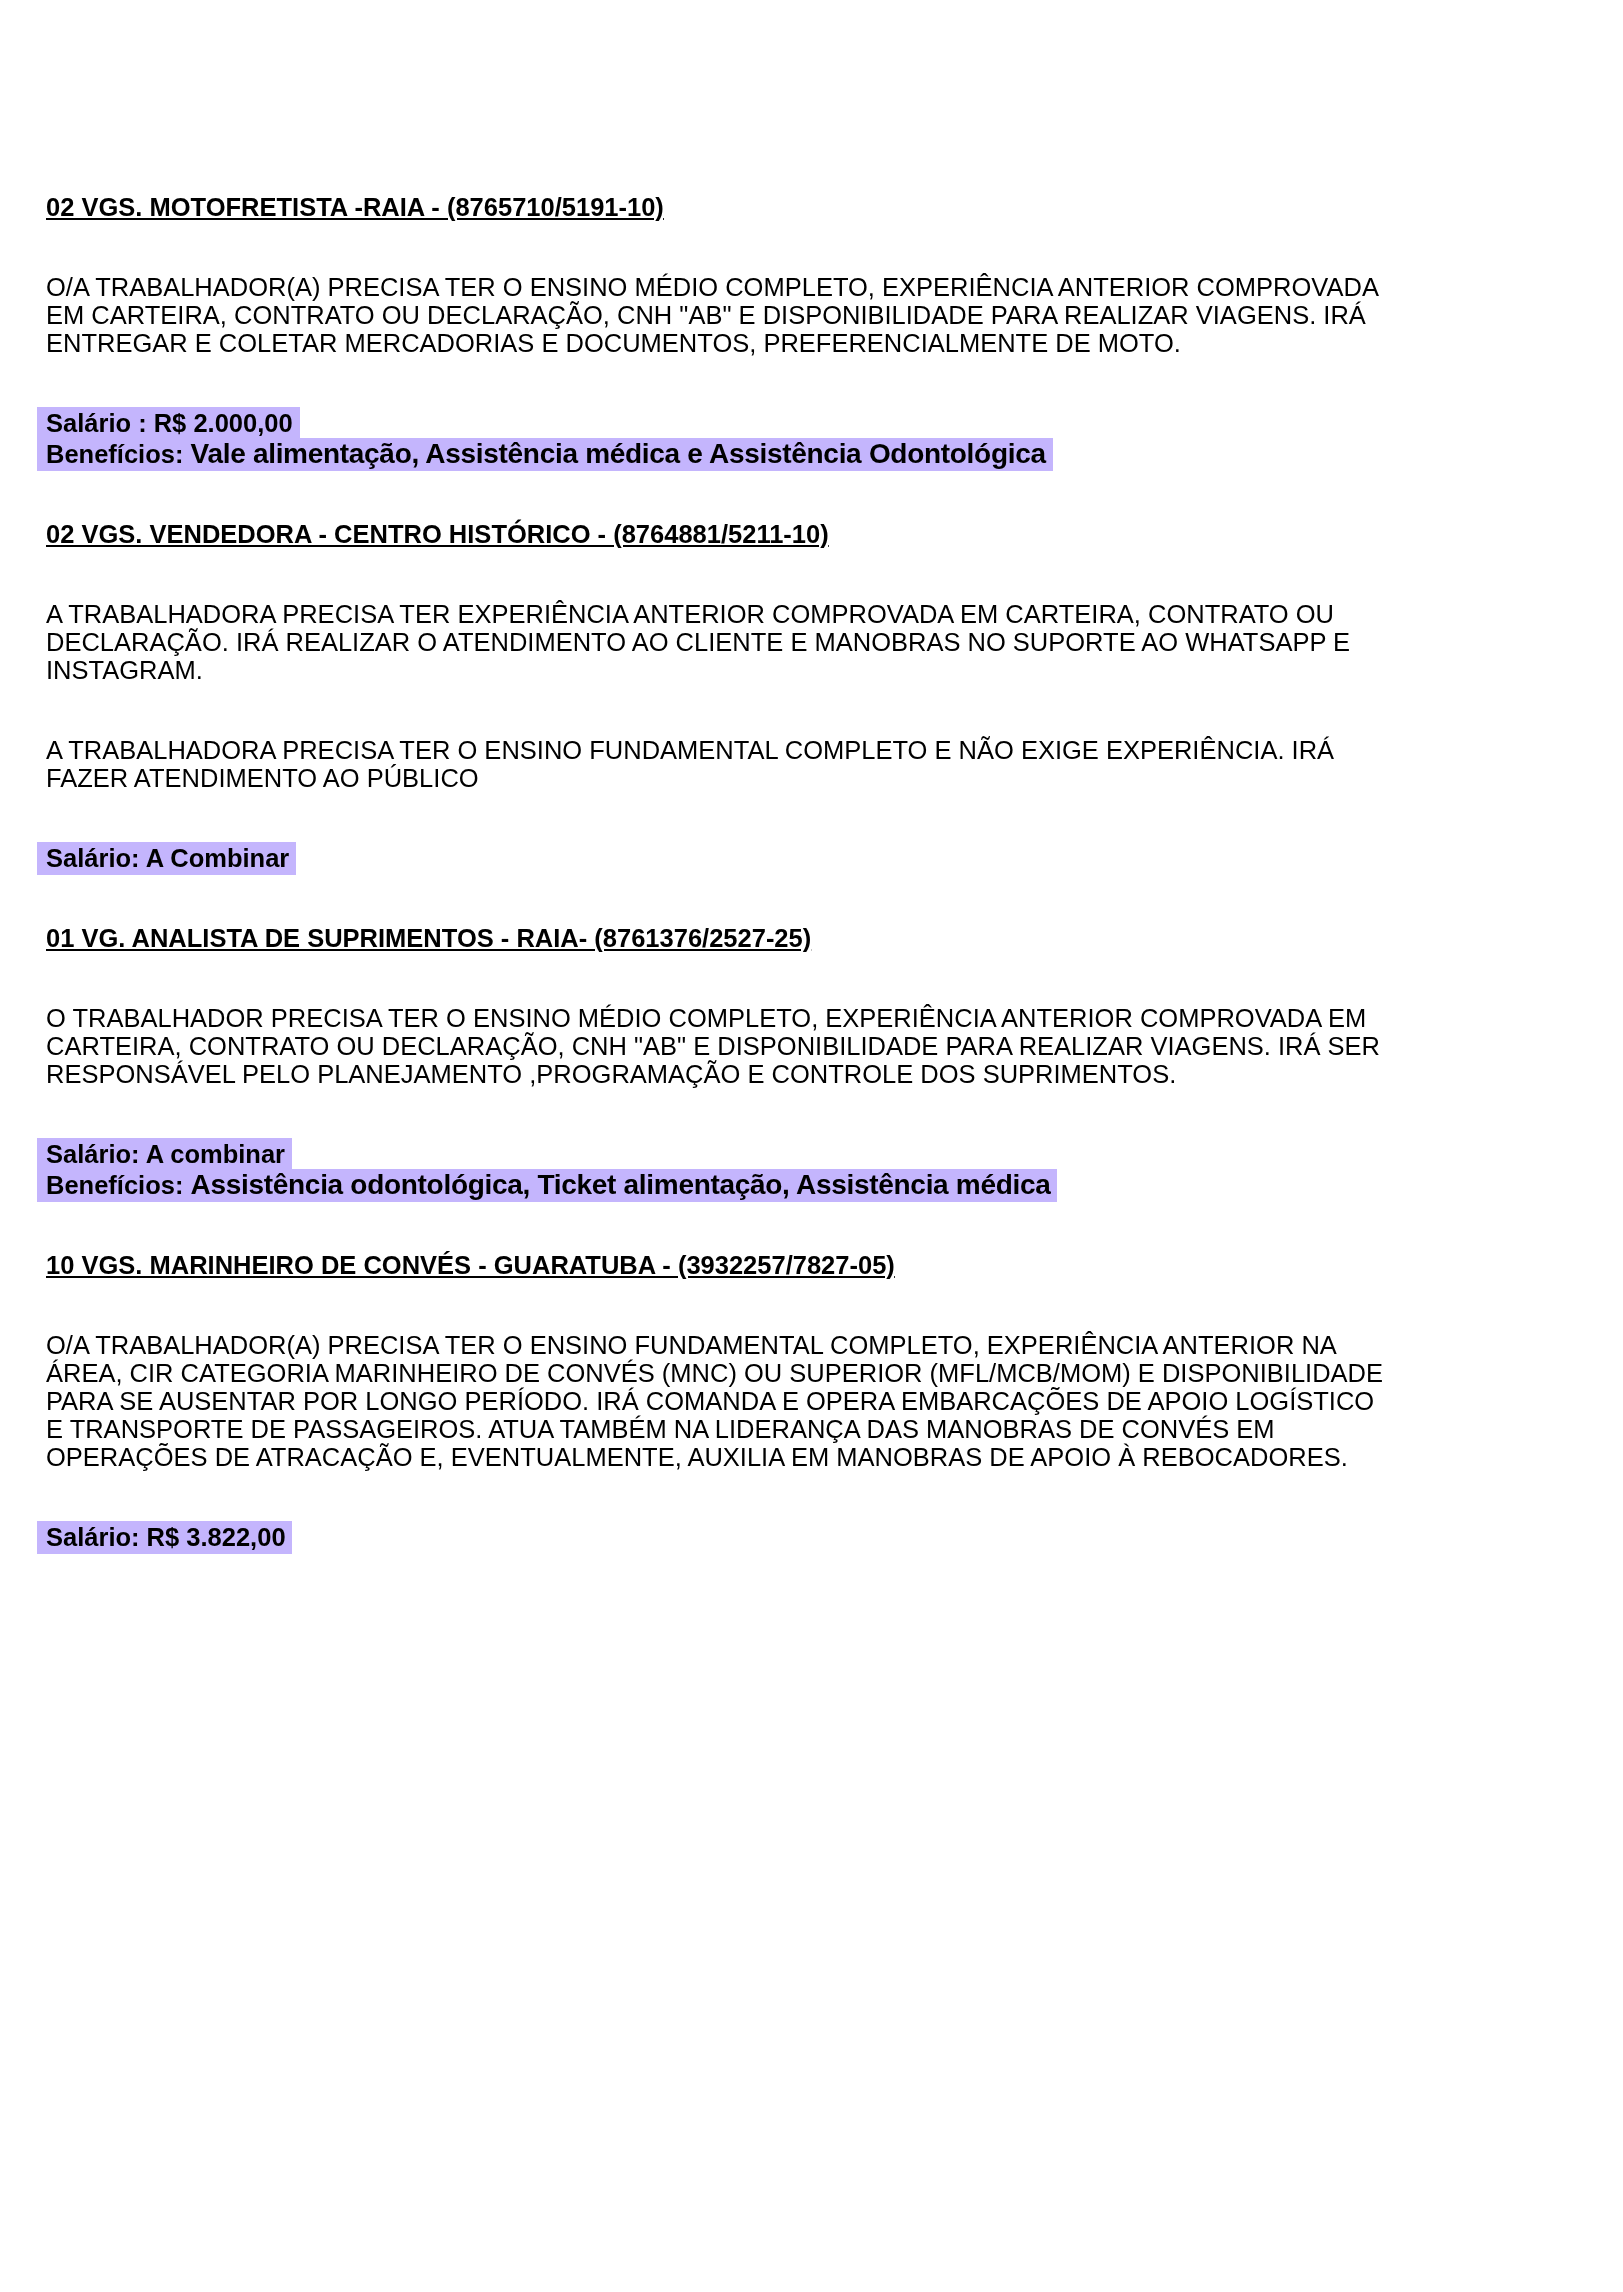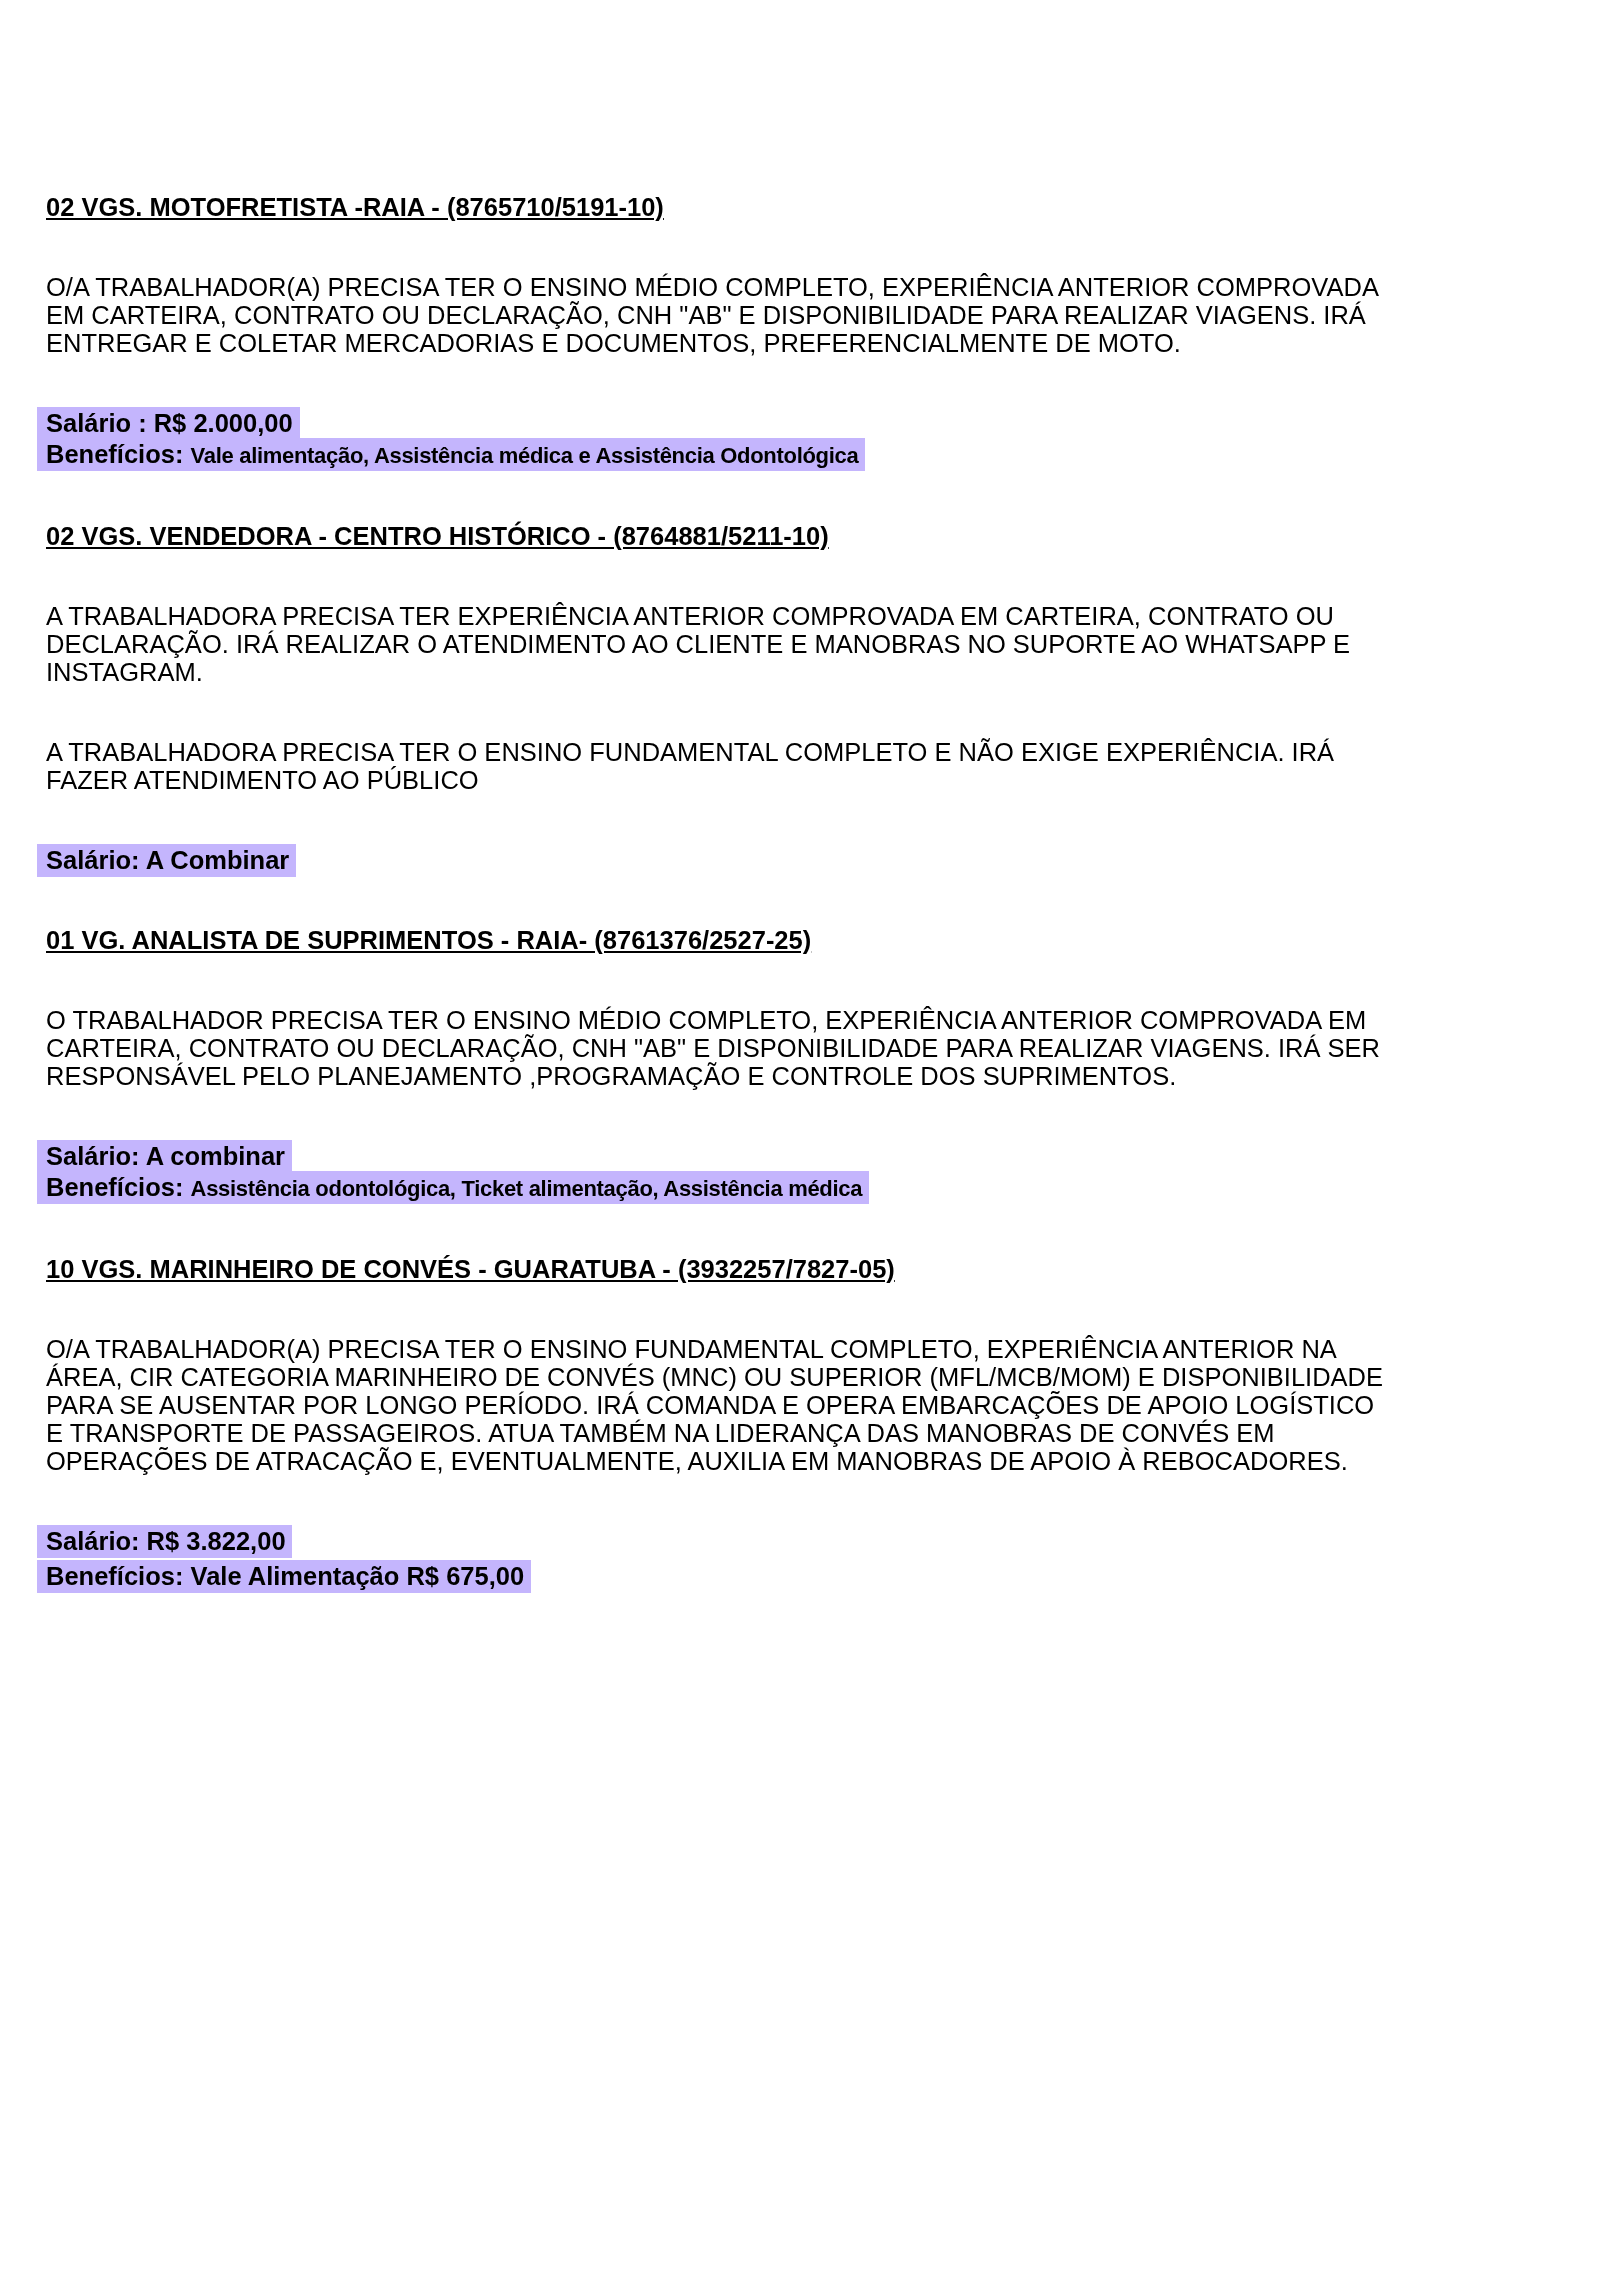--- a/index.html
+++ b/index.html
@@ -54,21 +54,21 @@
   }
   .pay-line.gap-lg {
     margin-top: 6.9px;
   }
   .hl {
     background: #c4b5fd;
     padding: 2px 6.9px 2.9px 8.8px;
     margin-left: -8.8px;
   }
   .benefit-value {
-    font-size: 22px;
+    font-size: 28px;
     letter-spacing: -0.3px;
   }
   .benefit-value.full {
     font-size: 25.5px;
     letter-spacing: 0;
   }
 </style>
 </head>
 <body>
 
@@ -113,18 +113,17 @@
 
   <section class="job">
     <h2 class="job-title">10 VGS. MARINHEIRO DE CONVÉS - GUARATUBA - (3932257/7827-05)</h2>
     <div class="job-desc">O/A TRABALHADOR(A) PRECISA TER O ENSINO FUNDAMENTAL COMPLETO, EXPERIÊNCIA ANTERIOR NA
 ÁREA, CIR CATEGORIA MARINHEIRO DE CONVÉS (MNC) OU SUPERIOR (MFL/MCB/MOM) E DISPONIBILIDADE
 PARA SE AUSENTAR POR LONGO PERÍODO. IRÁ COMANDA E OPERA EMBARCAÇÕES DE APOIO LOGÍSTICO
 E TRANSPORTE DE PASSAGEIROS. ATUA TAMBÉM NA LIDERANÇA DAS MANOBRAS DE CONVÉS EM
 OPERAÇÕES DE ATRACAÇÃO E, EVENTUALMENTE, AUXILIA EM MANOBRAS DE APOIO À REBOCADORES.</div>
     <div class="pay-block">
       <div class="pay-line"><span class="hl">Salário: R$ 3.822,00</span></div>
-      <div class="pay-line gap-lg"><span class="hl"><span>Benefícios: </span><span class="benefit-value full">Vale Alimentação R$ 675,00</span></span></div>
     </div>
   </section>
 
 </div>
 
 
 </body></html>

